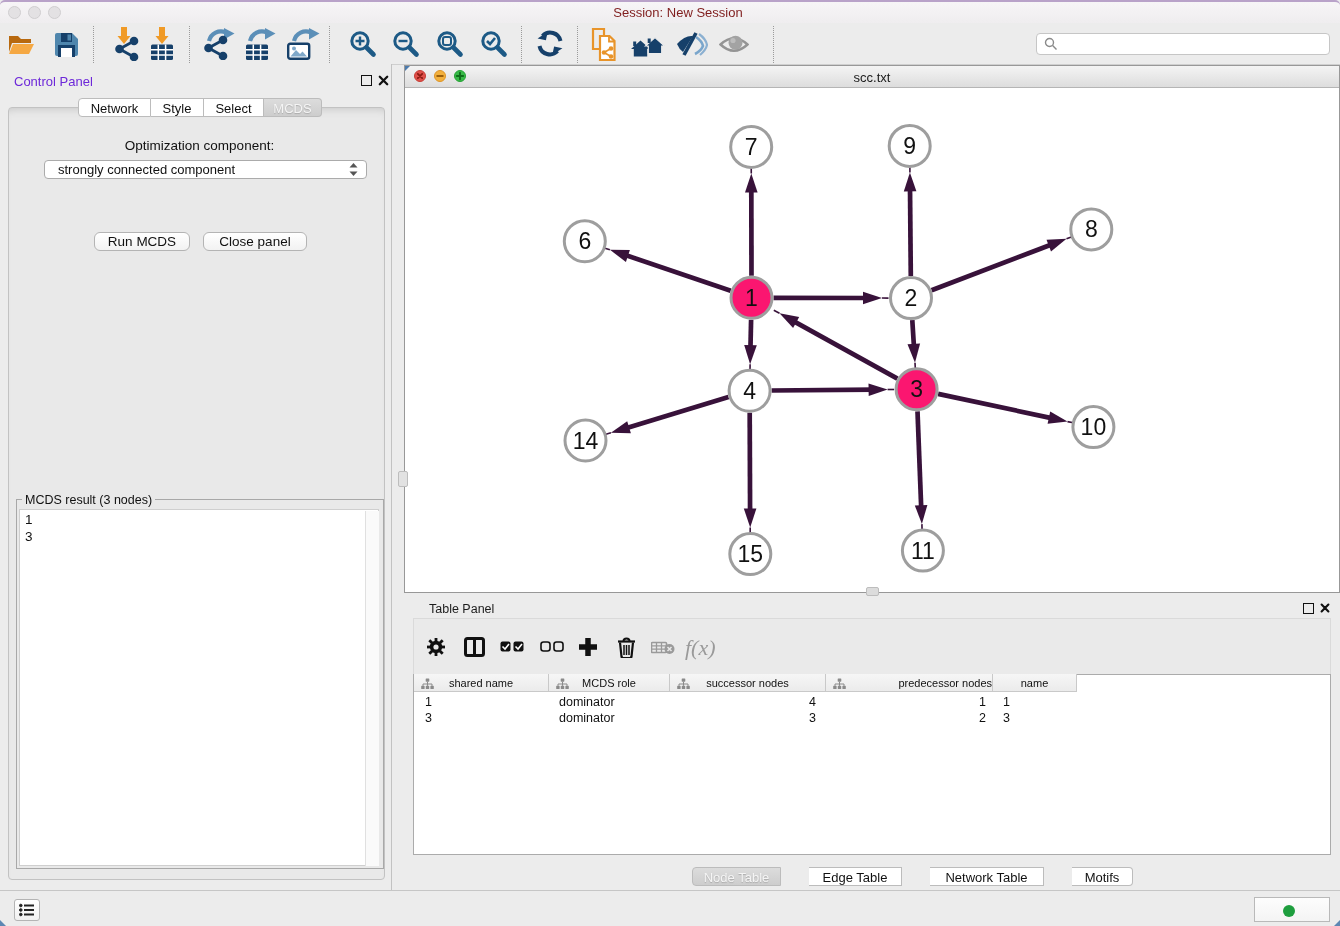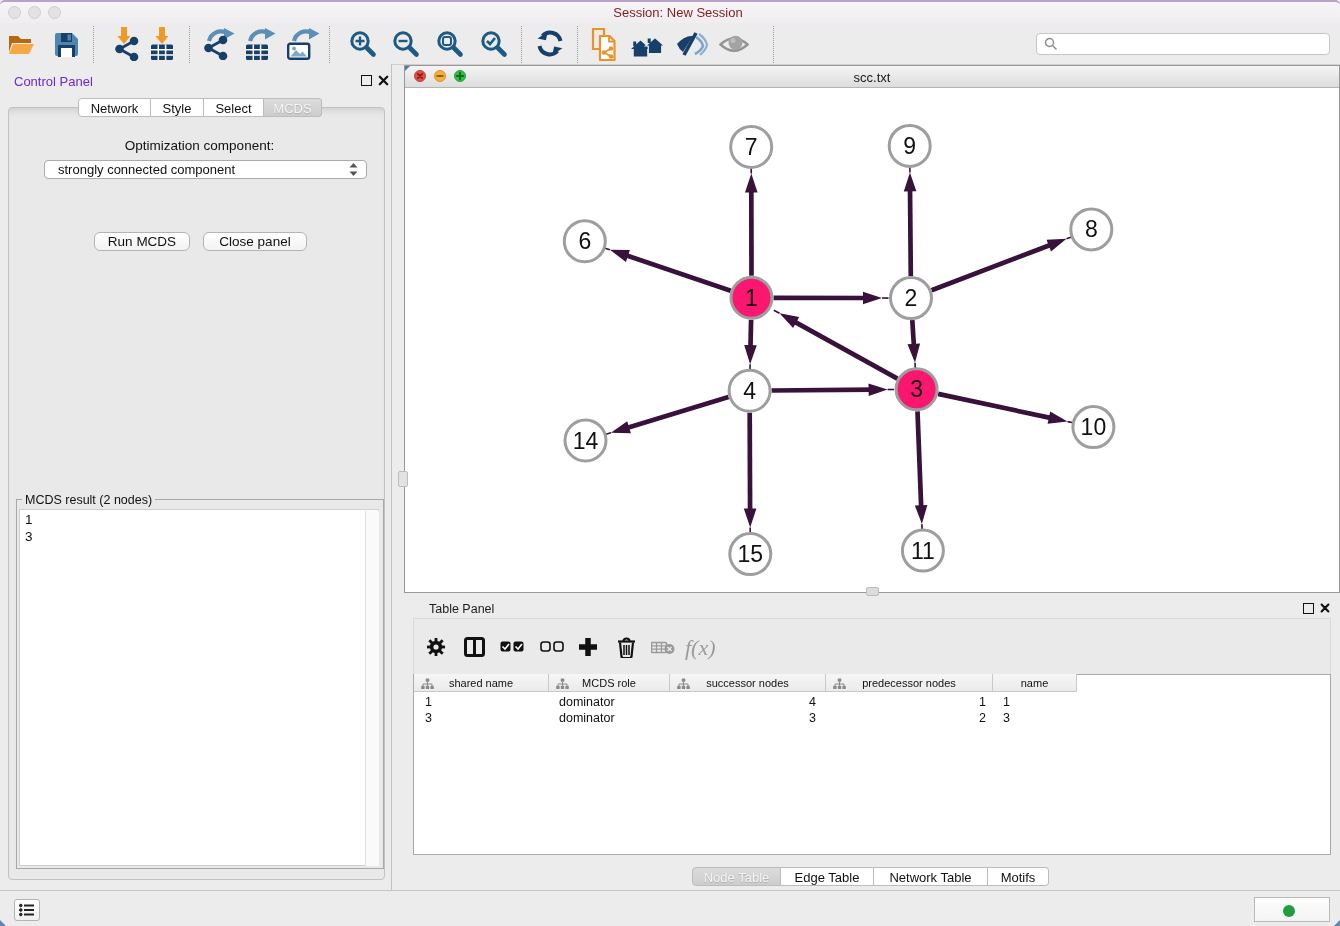--- a/index.html
+++ b/index.html
@@ -216,21 +216,21 @@
 <div class="abs" id="optlabel">Optimization component:</div>
 <div class="abs" id="combo">strongly connected component
  <svg style="position:absolute;right:8px;top:2px" width="9" height="13" viewBox="0 0 9 13">
       <path d="M4.5 0 L8.5 4.5 H0.5 Z" fill="#555"></path>
       <path d="M4.5 13 L8.5 8.5 H0.5 Z" fill="#555"></path>
     </svg>
 </div>
 <div class="btn" style="left:94px;top:193px;width:94px;">Run MCDS</div>
 <div class="btn" style="left:203px;top:193px;width:102px;">Close panel</div>
 <div class="abs" id="fieldset"></div>
-<div class="abs" id="fs-legend">MCDS result (2 nodes)</div>
+<div class="abs" id="fs-legend">MCDS result (3 nodes)</div>
 <div class="abs" id="fs-white">
  <div style="position:absolute;left:5px;top:2px;font-size:13.5px;color:#111;line-height:16.5px;">1<br>3</div>
  <div id="fs-scroll" class="abs"></div>
 </div>
 
 <div class="abs" id="netwin">
  <div class="abs" id="nettitle"></div>
  <div class="abs mbtn" style="left:9px;background:#e0504a;border:1px solid #c53d36;">
       <svg width="10" height="10" viewBox="0 0 10 10" style="margin:0">
         <path d="M2.8 2.8 L7.2 7.2 M7.2 2.8 L2.8 7.2" stroke="#8c1a12" stroke-width="1.8" stroke-linecap="round"></path>
@@ -392,42 +392,42 @@
         </svg></span>MCDS role</div>
 <div class="th" style="left:266px;top:81px;width:156px;"><span style="position:absolute;left:7px;top:3px;"><svg width="13" height="12" viewBox="0 0 13 12">
           <g fill="#8a8a8a">
             <rect x="4.7" y="0.5" width="3.6" height="3.2" rx="0.6"></rect>
             <rect x="0.2" y="7.8" width="3.4" height="3.2" rx="0.6"></rect>
             <rect x="4.8" y="7.8" width="3.4" height="3.2" rx="0.6"></rect>
             <rect x="9.4" y="7.8" width="3.4" height="3.2" rx="0.6"></rect>
             <path d="M6.5 3.7 v2.3 M2 7.8 v-1.8 h9 v1.8 M6.5 6 v1.8" stroke="#8a8a8a" stroke-width="1" fill="none"></path>
           </g>
         </svg></span>successor nodes</div>
-<div class="th" style="left:422px;top:81px;width:167px;"><span style="position:absolute;left:7px;top:3px;"><svg width="13" height="12" viewBox="0 0 13 12">
+<div class="th" style="left:422px;top:81px;width:167px;text-align:right;"><span style="position:absolute;left:7px;top:3px;"><svg width="13" height="12" viewBox="0 0 13 12">
           <g fill="#8a8a8a">
             <rect x="4.7" y="0.5" width="3.6" height="3.2" rx="0.6"></rect>
             <rect x="0.2" y="7.8" width="3.4" height="3.2" rx="0.6"></rect>
             <rect x="4.8" y="7.8" width="3.4" height="3.2" rx="0.6"></rect>
             <rect x="9.4" y="7.8" width="3.4" height="3.2" rx="0.6"></rect>
             <path d="M6.5 3.7 v2.3 M2 7.8 v-1.8 h9 v1.8 M6.5 6 v1.8" stroke="#8a8a8a" stroke-width="1" fill="none"></path>
           </g>
         </svg></span>predecessor nodes</div>
 <div class="th" style="left:589px;top:81px;width:84px;">name</div>
 
 <div class="td" style="left:21px;top:101px;">1</div>
 <div class="td" style="left:155px;top:101px;">dominator</div>
 <div class="td" style="left:280px;top:101px;width:132px;text-align:right;">4</div>
 <div class="td" style="left:436px;top:101px;width:146px;text-align:right;">1</div>
 <div class="td" style="left:599px;top:101px;">1</div>
 <div class="td" style="left:21px;top:117px;">3</div>
 <div class="td" style="left:155px;top:117px;">dominator</div>
 <div class="td" style="left:280px;top:117px;width:132px;text-align:right;">3</div>
 <div class="td" style="left:436px;top:117px;width:146px;text-align:right;">2</div>
 <div class="td" style="left:599px;top:117px;">3</div>
-<div class="tabrow" style="left:288px;top:274px;">
+<div class="tabrow" style="left:288px;top:274px;gap:28px;">
  <div class="tab first sel" style="width:89px;">Node Table</div>
  <div class="tab" style="width:93px;">Edge Table</div>
  <div class="tab" style="width:114px;">Network Table</div>
  <div class="tab last" style="width:61px;">Motifs</div>
 </div>
 </div>
 
 <div class="abs" id="statusbar"></div>
 <div class="abs" id="listbtn">
     <svg style="position:absolute;left:4px;top:3px" width="16" height="14" viewBox="0 0 16 14">

